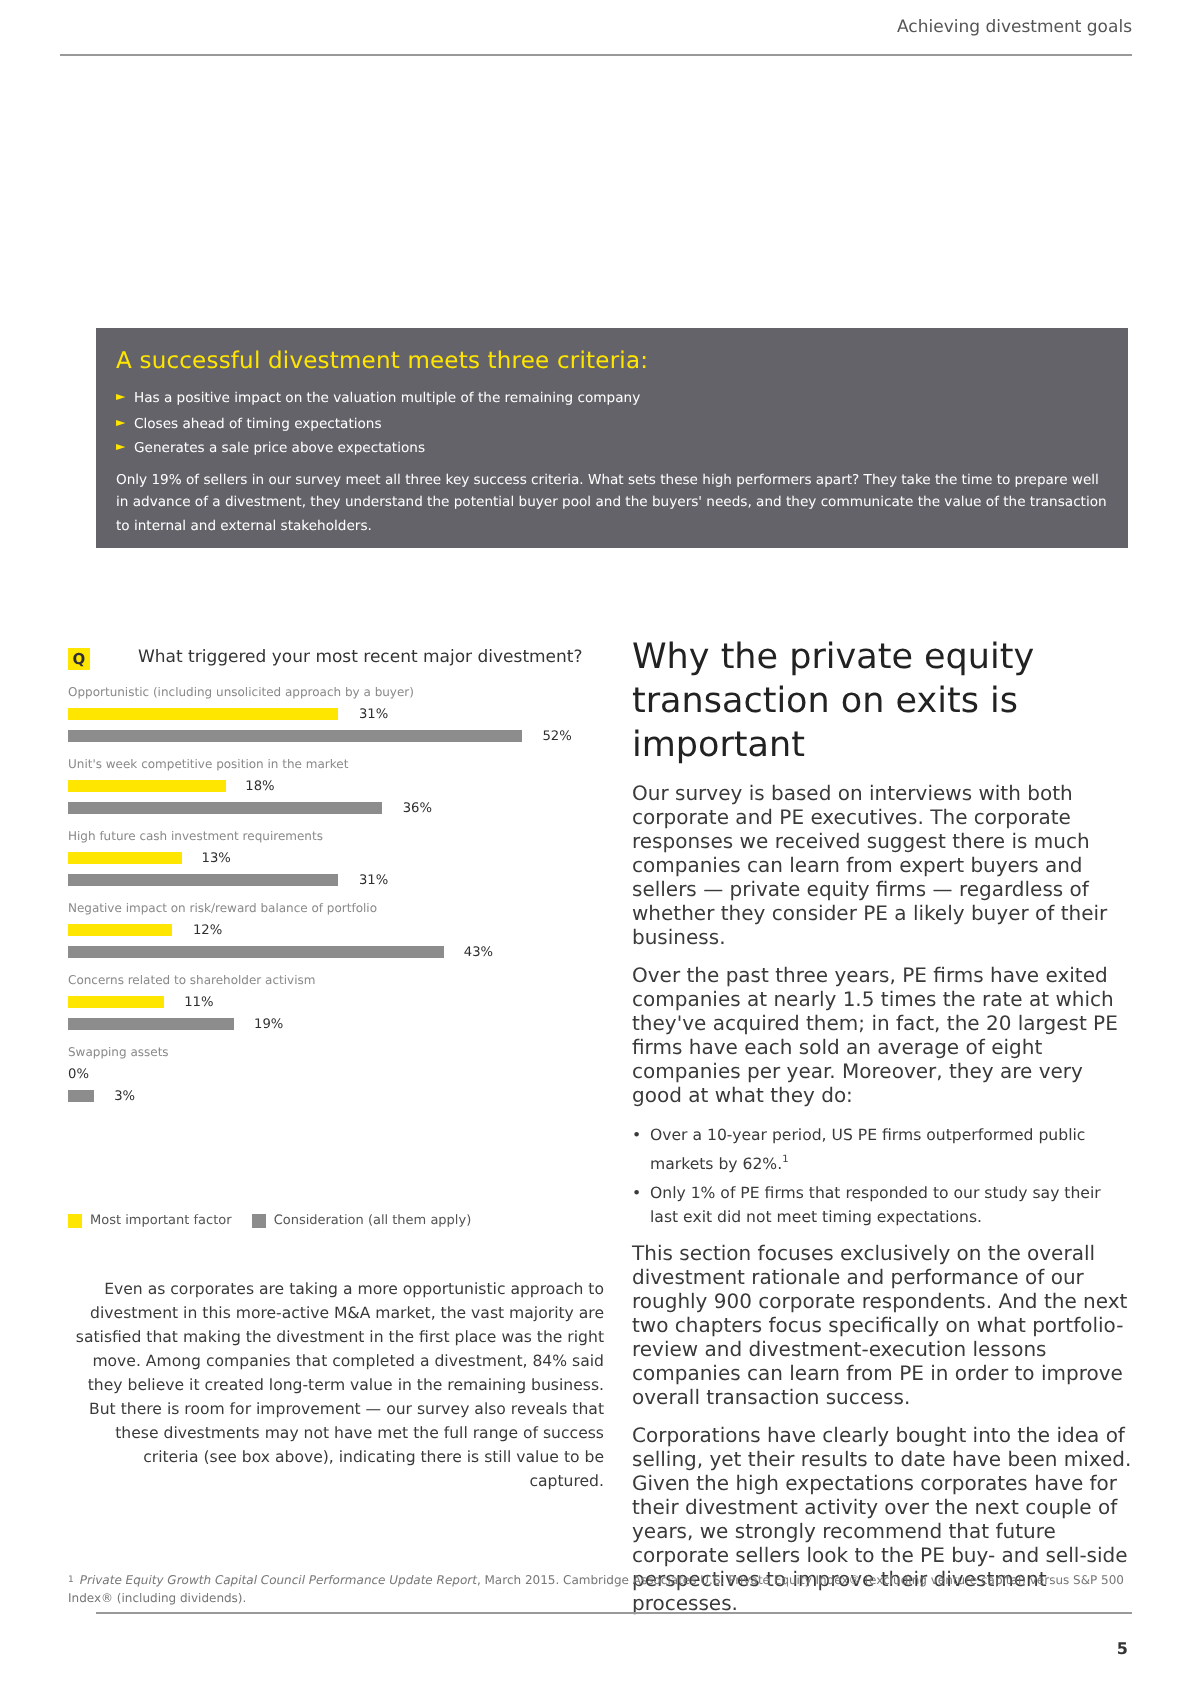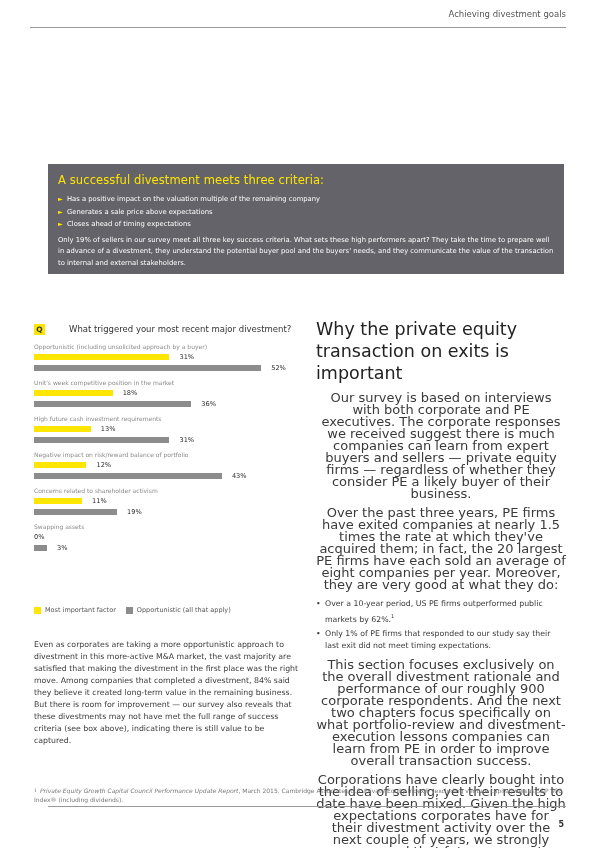--- a/index.html
+++ b/index.html
@@ -27,46 +27,46 @@
   .bar.y { background:#ffe600; top:11px; }
   .bar.g { background:#8c8c8c; top:22px; }
   .val { position:absolute; font-size:6.6px; color:#2e2e2e; }
   .legend { position:absolute; left:0; top:284px; display:flex; align-items:center; font-size:6.5px; color:#555; }
   .sw { width:7px; height:7px; display:inline-block; margin-right:4px; }
   .sw.y { background:#ffe600; }
   .sw.g { background:#8c8c8c; margin-left:10px; }
 
   .right-col { position:absolute; left:316px; top:318px; width:250px; }
   .right-col h1 { margin:0 0 8px 0; font-size:17.5px; font-weight:normal; color:#222; line-height:22px; }
-  .right-col p { margin:0 0 7px 0; font-size:13px; line-height:12px; color:#3a3a3a;text-align:center; }
+  .right-col p { margin:0 0 7px 0; font-size:10px; line-height:12px; color:#3a3a3a; }
   .right-col ul { list-style:none; margin:0 0 7px 0; padding:0; }
   .right-col li { font-size:7.8px; line-height:12px; padding-left:9px; position:relative; margin-bottom:2px; }
   .right-col li .dot { position:absolute; left:0; top:0; }
   sup { font-size:5px; }
 
-  .left-body { position:absolute; left:34px; top:639px; width:268px; }
+  .left-body { position:absolute; left:34px; top:639px; width:268px;text-align:right; }
   .left-body p { margin:0; font-size:7.8px; line-height:12px; color:#3a3a3a; }
 
   .footnote { position:absolute; left:34px; top:786px; width:530px; font-size:6px; color:#777; line-height:9px; }
   .footnote .fn-mark { font-size:4.5px; vertical-align:top; margin-right:3px; }
   .foot-rule { position:absolute; left:48px; right:34px; top:806px; height:1px; background:#999; }
   .page-num { position:absolute; right:36px; top:820px; font-size:8px; color:#333; font-weight:bold; }
 </style>
 </head>
 <body>
 
 <div class="running-head">Achieving divestment goals</div>
 <div class="head-rule"></div>
 
 <div class="criteria-box">
   <h2>A successful divestment meets three criteria:</h2>
   <ul>
     <li><span class="bullet">►</span><span>Has a positive impact on the valuation multiple of the remaining company</span></li>
+    <li><span class="bullet">►</span><span>Closes ahead of timing expectations</span></li>
     <li><span class="bullet">►</span><span>Generates a sale price above expectations</span></li>
-    <li><span class="bullet">►</span><span>Closes ahead of timing expectations</span></li>
   </ul>
   <p>Only 19% of sellers in our survey meet all three key success criteria. What sets these high performers apart? They take the time to prepare well in advance of a divestment, they understand the potential buyer pool and the buyers' needs, and they communicate the value of the transaction to internal and external stakeholders.</p>
 </div>
 
 <div class="chart">
   <div class="q-row">
     <span class="q-icon">Q</span>
     <span class="q-text">What triggered your most recent major divestment?</span>
   </div>
   <div id="bars" style="position:relative; margin-top:7px;">
@@ -110,21 +110,21 @@
         <div class="bar y" style="width: 0px; background: rgb(255, 230, 0);"></div>
         <div class="val" style="left: 0px; top: 10px;">0%</div>
         <div class="bar g" style="width: 13.11px; background: rgb(140, 140, 140);"></div>
         <div class="val" style="left: 23.11px; top: 21px;">3%</div>
       </div>
     </div>
   <div class="legend">
     <span class="sw y"></span>
     <span>Most important factor</span>
     <span class="sw g"></span>
-    <span>Opportunistic (all that apply)</span>
+    <span>Consideration (all them apply)</span>
   </div>
 </div>
 
 <div class="right-col">
   <h1>Why the private equity transaction on exits is important</h1>
   <p>Our survey is based on interviews with both corporate and PE executives. The corporate responses we received suggest there is much companies can learn from expert buyers and sellers — private equity firms — regardless of whether they consider PE a likely buyer of their business.</p>
   <p>Over the past three years, PE firms have exited companies at nearly 1.5 times the rate at which they've acquired them; in fact, the 20 largest PE firms have each sold an average of eight companies per year. Moreover, they are very good at what they do:</p>
   <ul>
     <li><span class="dot">•</span><span>Over a 10-year period, US PE firms outperformed public markets by 62%.</span><sup>1</sup></li>
     <li><span class="dot">•</span><span>Only 1% of PE firms that responded to our study say their last exit did not meet timing expectations.</span></li>

